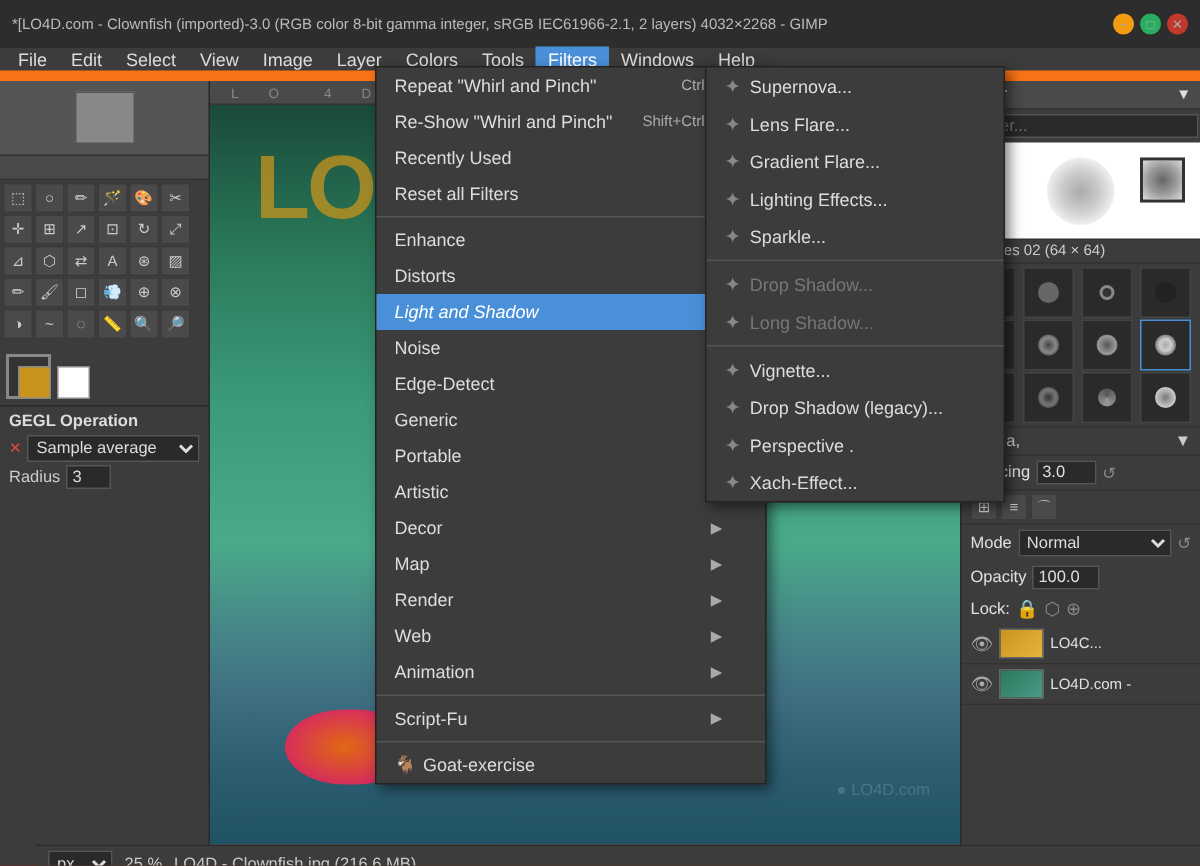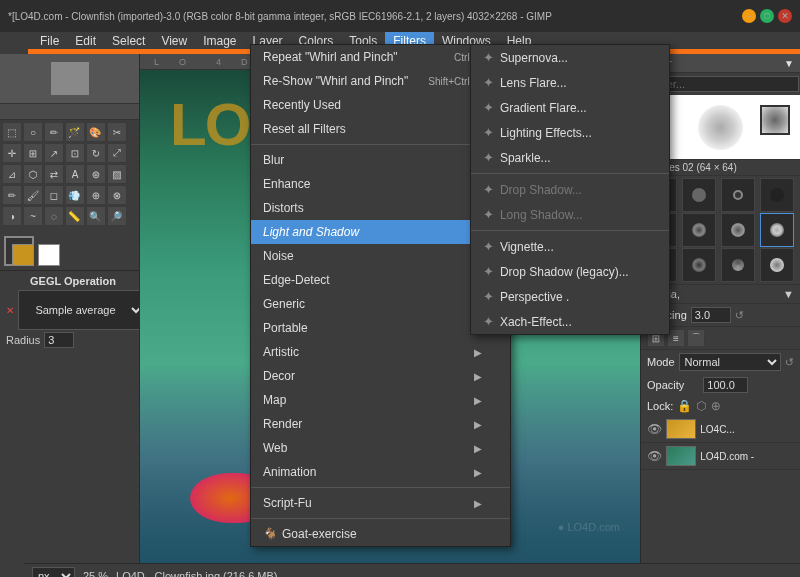--- a/index.html
+++ b/index.html
@@ -35,22 +35,21 @@
     #titlebar .winbtn.max { background: #27ae60; }
     #titlebar .winbtn.min { background: #f39c12; }
 
     
     #menubar {
       background: #3c3c3c;
       height: 22px;
       display: flex;
       align-items: center;
       padding: 0 4px;
-      border-bottom: 5px solid #f97316;
-      margin-left: 28px;
+      border-bottom: 7px solid #f97316;
     }
     .menu-item {
       padding: 2px 8px;
       cursor: pointer;
       color: #ddd;
       font-size: 12px;
     }
     .menu-item.active { background: #4a90d9; color: white; }
 
     
@@ -171,21 +170,21 @@
       background: #2a2a2a;
       border: 1px solid #555;
       color: #ddd;
       font-size: 11px;
       padding: 1px;
     }
     .opacity-row {
       display: flex;
       align-items: center;
       padding: 3px 6px;
-      gap: 19px;
+      gap: 4px;
       font-size: 11px;
     }
     .lock-row {
       display: flex;
       align-items: center;
       padding: 3px 6px;
       gap: 4px;
       font-size: 11px;
     }
     .layer-item {
@@ -280,36 +279,35 @@
     #gegl-panel {
       background: #3c3c3c;
       padding: 4px 6px;
       border-top: 1px solid #2a2a2a;
     }
     .gegl-title {
       font-size: 11px;
       font-weight: bold;
       color: #ddd;
       margin-bottom: 3px;
-      margin-left: 24px;
     }
     .gegl-row {
       display: flex;
       align-items: center;
       gap: 4px;
       margin-bottom: 2px;
     }
     .gegl-label { font-size: 11px; color: #ccc; }
     .gegl-select {
       flex: 1;
       background: #2a2a2a;
       border: 1px solid #555;
       color: #ddd;
       font-size: 11px;
-      padding: 12px;
+      padding: 1px;
     }
     .radius-row {
       display: flex;
       align-items: center;
       gap: 4px;
     }
     .radius-input {
       width: 30px;
       background: #2a2a2a;
       border: 1px solid #555;
@@ -571,24 +569,20 @@
   </div>
   <div class="dropdown-item">
     <span>Recently Used</span>
     <span class="dropdown-arrow">▶</span>
   </div>
   <div class="dropdown-item">
     <span>Reset all Filters</span>
   </div>
   <div class="dropdown-sep"></div>
   <div class="dropdown-item">
-    <span>Blur</span>
-    <span class="dropdown-arrow">▶</span>
-  </div>
-  <div class="dropdown-item">
     <span>Enhance</span>
     <span class="dropdown-arrow">▶</span>
   </div>
   <div class="dropdown-item">
     <span>Distorts</span>
     <span class="dropdown-arrow">▶</span>
   </div>
   <div class="dropdown-item active">
     <span>Light and Shadow</span>
     <span class="dropdown-arrow" style="color:#ddd;">▶</span>

